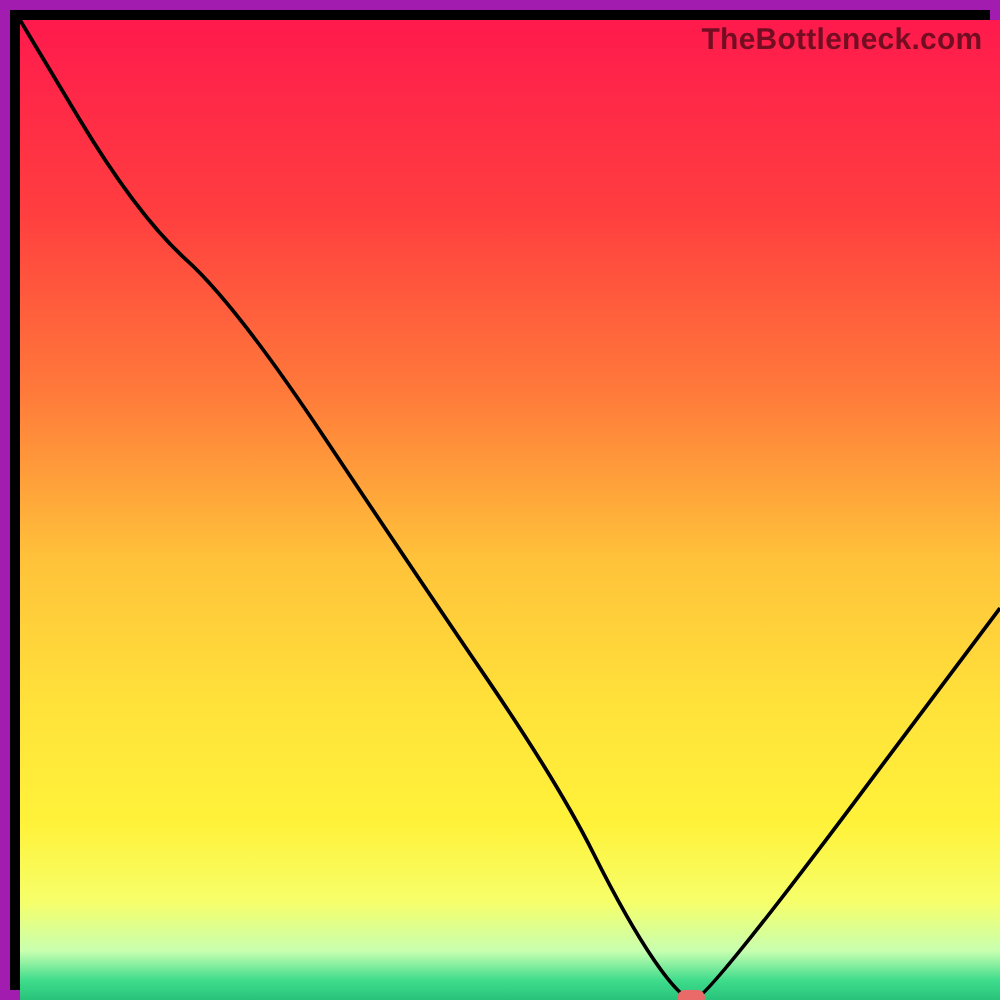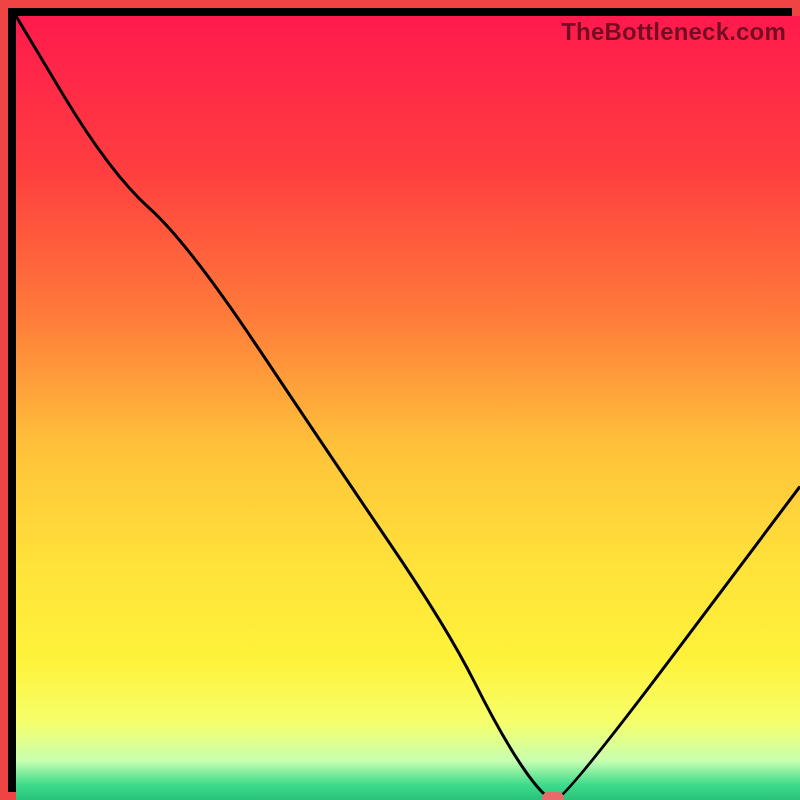--- a/index.html
+++ b/index.html
@@ -10,21 +10,21 @@
     background: #000;
     overflow: hidden;
   }
   .frame {
     position: absolute;
     left: 0;
     top: 0;
     width: 800px;
     height: 800px;
     box-sizing: border-box;
-    border: 8px solid #ef4444;
+    border: 8px solid #a21caf;
   }
   .plot-area {
     position: absolute;
     left: 8px;
     top: 8px;
     width: 784px;
     height: 784px;
     overflow: hidden;
   }
   .watermark {

